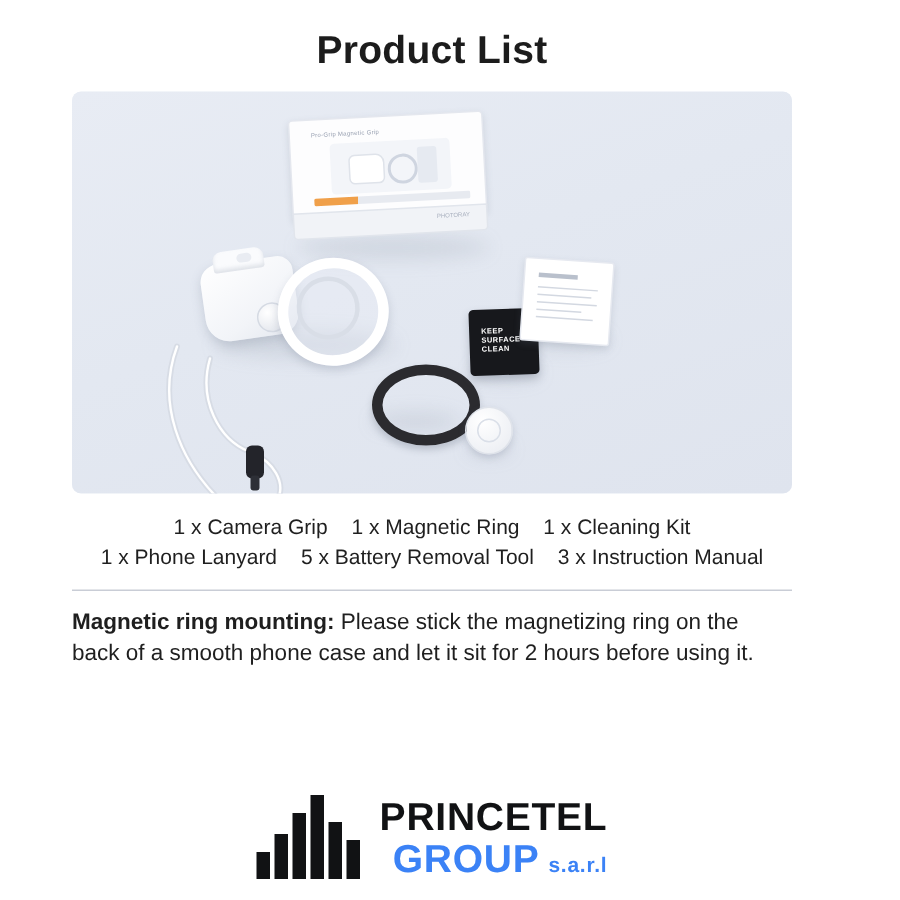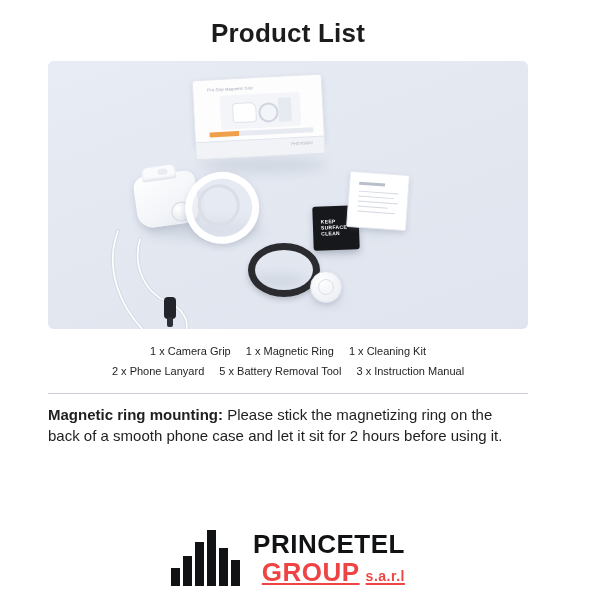--- a/index.html
+++ b/index.html
@@ -294,21 +294,21 @@
     left: 7px;
     top: 7px;
     width: 14px;
     height: 14px;
     border: 1px solid #dadfe8;
     border-radius: 50%;
   }
   
   .list {
     text-align: center;
-    font-size: 11px;
+    font-size: 14px;
     color: #1f1f1f;
     line-height: 20px;
     margin-top: 12px;
     padding: 0 40px;
   }
   .list .row { white-space: nowrap; }
   .list .item { margin: 0 6px; }
   .divider {
     margin: 12px 48px 0 48px;
     border-top: 1px solid #c9cdd6;
@@ -348,24 +348,23 @@
   }
   .logo-text .l1 {
     font-size: 26px;
     font-weight: bold;
     color: #111214;
     letter-spacing: 0.5px;
   }
   .logo-text .l2 {
     font-size: 26px;
     font-weight: bold;
-    color: #ef4444;
+    color: #3b82f6;
     letter-spacing: 0.5px;
     margin-top: 2px;
-    text-decoration: underline;
   }
   .logo-text .l2 .sarl {
     font-size: 14px;
     font-weight: bold;
     margin-left: 6px;
   }
 </style>
 </head>
 <body>
 
@@ -442,21 +441,21 @@
     </div>
   </div>
 
   <div class="list">
     <div class="row">
       <span class="item">1 x Camera Grip</span>
       <span class="item">1 x Magnetic Ring</span>
       <span class="item">1 x Cleaning Kit</span>
     </div>
     <div class="row">
-      <span class="item">2 x Phone Lanyard</span>
+      <span class="item">1 x Phone Lanyard</span>
       <span class="item">5 x Battery Removal Tool</span>
       <span class="item">3 x Instruction Manual</span>
     </div>
   </div>
 
   <div class="divider"></div>
 
   <div class="note">
     <b>Magnetic ring mounting:</b><span> Please stick the magnetizing ring on the back of a smooth phone case and let it sit for 2 hours before using it.</span>
   </div>

